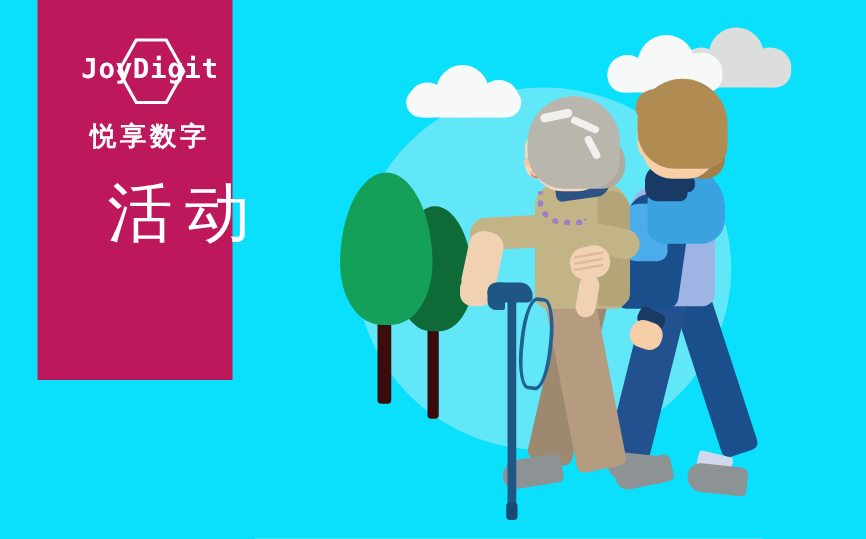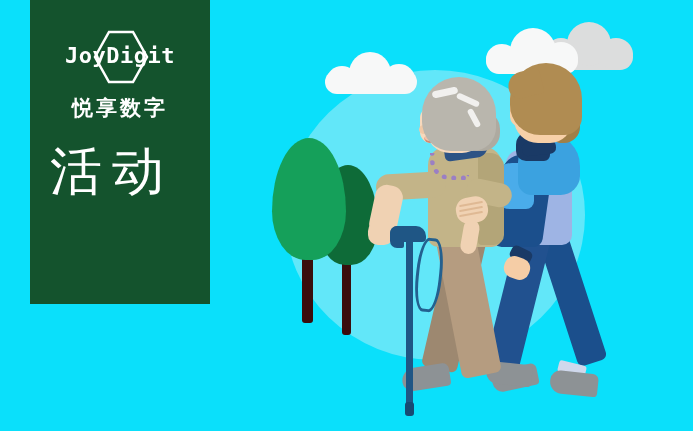--- a/index.html
+++ b/index.html
@@ -344,22 +344,22 @@
   }
   #cane .ferrule {
     position: absolute; left: 15px; top: 180px; width: 9px; height: 14px;
     background: #174a73; border-radius: 3px;
   }
 
   
   #panel {
     position: absolute;
     left: 30px; top: 0;
-    width: 180px; height: 304px;
-    background: #14532d;
+    width: 156px; height: 304px;
+    background: #be185d;
     z-index: 10;
   }
   #logo-block {
     position: absolute; left: 0; top: 30px; width: 180px; text-align: center;
   }
   .logo-wrap {
     position: relative; display: inline-block;
     width: 134px; height: 54px;
   }
   .logo-hex {
@@ -378,21 +378,21 @@
   #brand-cn {
     margin-top: 6px;
     color: #ffffff;
     font-size: 21px;
     font-weight: bold;
     letter-spacing: 3px;
     text-align: center;
     font-family: Liberation Serif, serif;
   }
   #title-block {
-    position: absolute; left: 0; top: 140px; width: 180px; text-align: left; padding-left: 10px;
+    position: absolute; left: 0; top: 140px; width: 180px; text-align: right;
   }
   #title-line1 {
     color: #ffffff;
     font-size: 52px;
     letter-spacing: 10px;
     line-height: 62px;
     font-weight: 300;
     font-family: "DejaVu Sans", "Liberation Sans", sans-serif;
     padding-left: 10px;
   }

